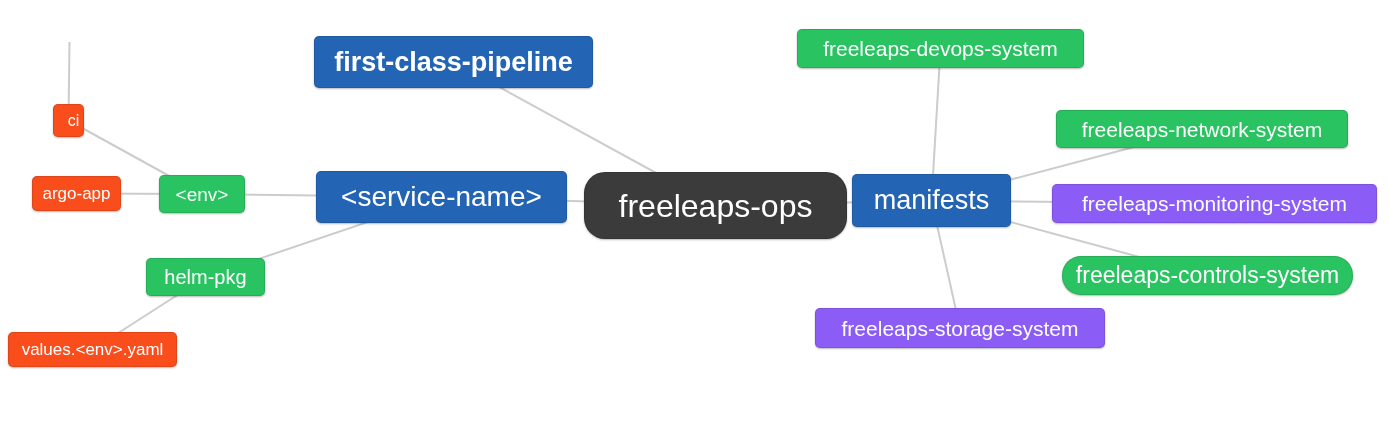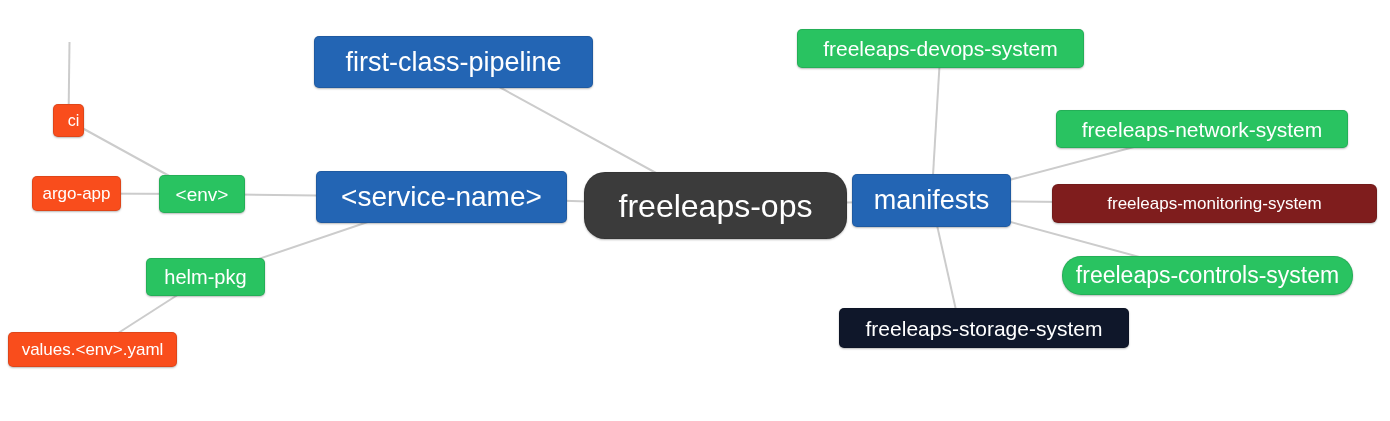--- a/index.html
+++ b/index.html
@@ -58,22 +58,22 @@
       <line x1="931.5" y1="200.5" x2="1202" y2="129" stroke="#CCCCCC" stroke-width="2"></line>
       <line x1="931.5" y1="200.5" x2="1214.5" y2="203.5" stroke="#CCCCCC" stroke-width="2"></line>
       <line x1="931.5" y1="200.5" x2="1207.5" y2="275.5" stroke="#CCCCCC" stroke-width="2"></line>
       <line x1="931.5" y1="200.5" x2="960" y2="328" stroke="#CCCCCC" stroke-width="2"></line>
     </svg>
     <div class="mm-node" style="left: 53px; top: 104px; width: 31px; height: 33px; font-size: 16px; background: rgb(249, 77, 28); color: rgb(255, 255, 255); padding-left: 10px;">ci</div>
     <div class="mm-node" style="left: 32px; top: 176px; width: 89px; height: 35px; font-size: 17px; background: rgb(249, 77, 28); color: rgb(255, 255, 255);">argo-app</div>
     <div class="mm-node" style="left: 159px; top: 175px; width: 86px; height: 38px; font-size: 19px; background: rgb(41, 195, 97); color: rgb(255, 255, 255);">&lt;env&gt;</div>
     <div class="mm-node" style="left: 146px; top: 258px; width: 119px; height: 38px; font-size: 20px; background: rgb(41, 195, 97); color: rgb(255, 255, 255);">helm-pkg</div>
     <div class="mm-node" style="left: 8px; top: 332px; width: 169px; height: 35px; font-size: 17px; background: rgb(249, 77, 28); color: rgb(255, 255, 255);">values.&lt;env&gt;.yaml</div>
-    <div class="mm-node" style="left: 314px; top: 36px; width: 279px; height: 52px; font-size: 27px; background: rgb(35, 101, 180); color: rgb(255, 255, 255);">first-class-pipeline</div>
+    <div class="mm-node" style="left: 314px; top: 36px; width: 279px; height: 52px; font-size: 27px; background: rgb(35, 101, 180); color: rgb(255, 255, 255); font-weight: bold;">first-class-pipeline</div>
     <div class="mm-node" style="left: 316px; top: 171px; width: 251px; height: 52px; font-size: 28px; background: rgb(35, 101, 180); color: rgb(255, 255, 255);">&lt;service-name&gt;</div>
     <div class="mm-node" style="left: 584px; top: 172px; width: 263px; height: 67px; font-size: 32px; background: rgb(59, 59, 59); color: rgb(255, 255, 255); border-radius: 21px;">freeleaps-ops</div>
     <div class="mm-node" style="left: 852px; top: 174px; width: 159px; height: 53px; font-size: 27px; background: rgb(35, 101, 180); color: rgb(255, 255, 255);">manifests</div>
     <div class="mm-node" style="left: 797px; top: 29px; width: 287px; height: 39px; font-size: 21px; background: rgb(41, 195, 97); color: rgb(255, 255, 255);">freeleaps-devops-system</div>
     <div class="mm-node" style="left: 1056px; top: 110px; width: 292px; height: 38px; font-size: 21px; background: rgb(41, 195, 97); color: rgb(255, 255, 255);">freeleaps-network-system</div>
-    <div class="mm-node" style="left: 1052px; top: 184px; width: 325px; height: 39px; font-size: 17px; background: #7f1d1d; color: rgb(255, 255, 255); border-radius: 6px;">freeleaps-monitoring-system</div>
+    <div class="mm-node" style="left: 1052px; top: 184px; width: 325px; height: 39px; font-size: 21px; background: #8b5cf6; color: rgb(255, 255, 255);">freeleaps-monitoring-system</div>
     <div class="mm-node" style="left: 1062px; top: 256px; width: 291px; height: 39px; font-size: 23px; background: rgb(41, 195, 97); color: rgb(255, 255, 255); border-radius: 19px;">freeleaps-controls-system</div>
-    <div class="mm-node" style="left: 839px; top: 308px; width: 290px; height: 40px; font-size: 21px; background: #0f172a; color: rgb(255, 255, 255);">freeleaps-storage-system</div>
+    <div class="mm-node" style="left: 815px; top: 308px; width: 290px; height: 40px; font-size: 21px; background: #8b5cf6; color: rgb(255, 255, 255);">freeleaps-storage-system</div>
   </div>
 
 </body></html>

